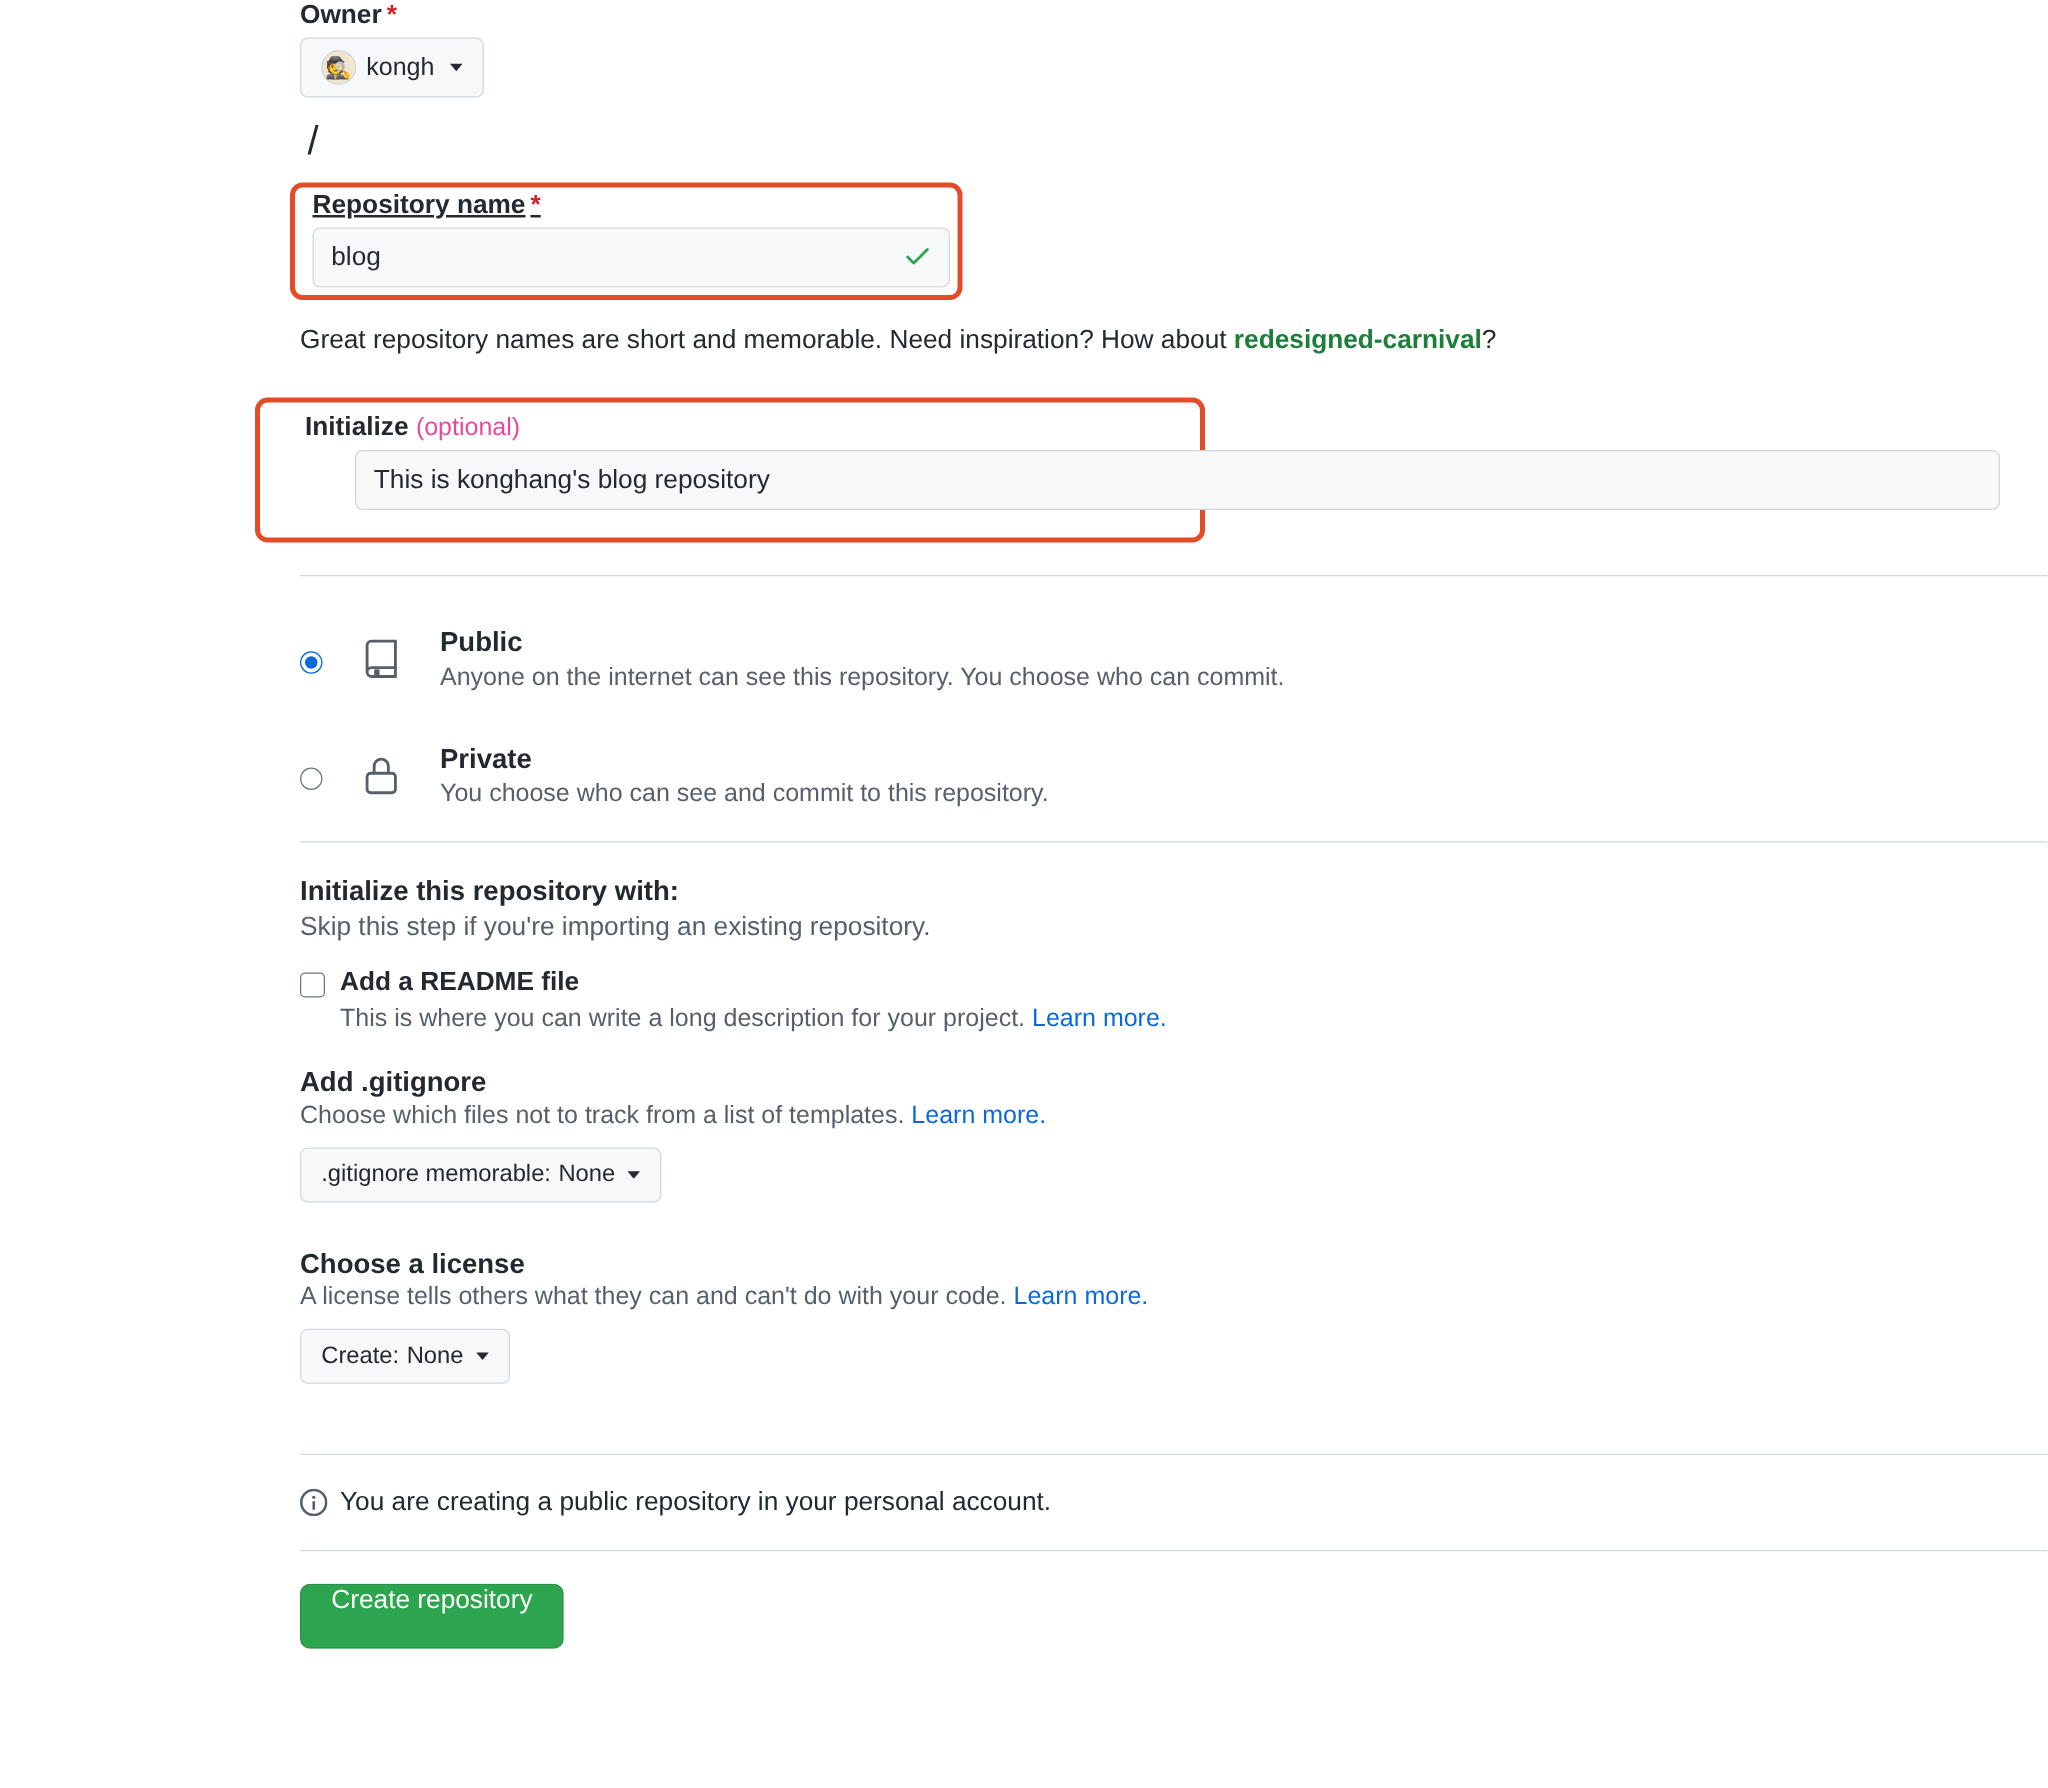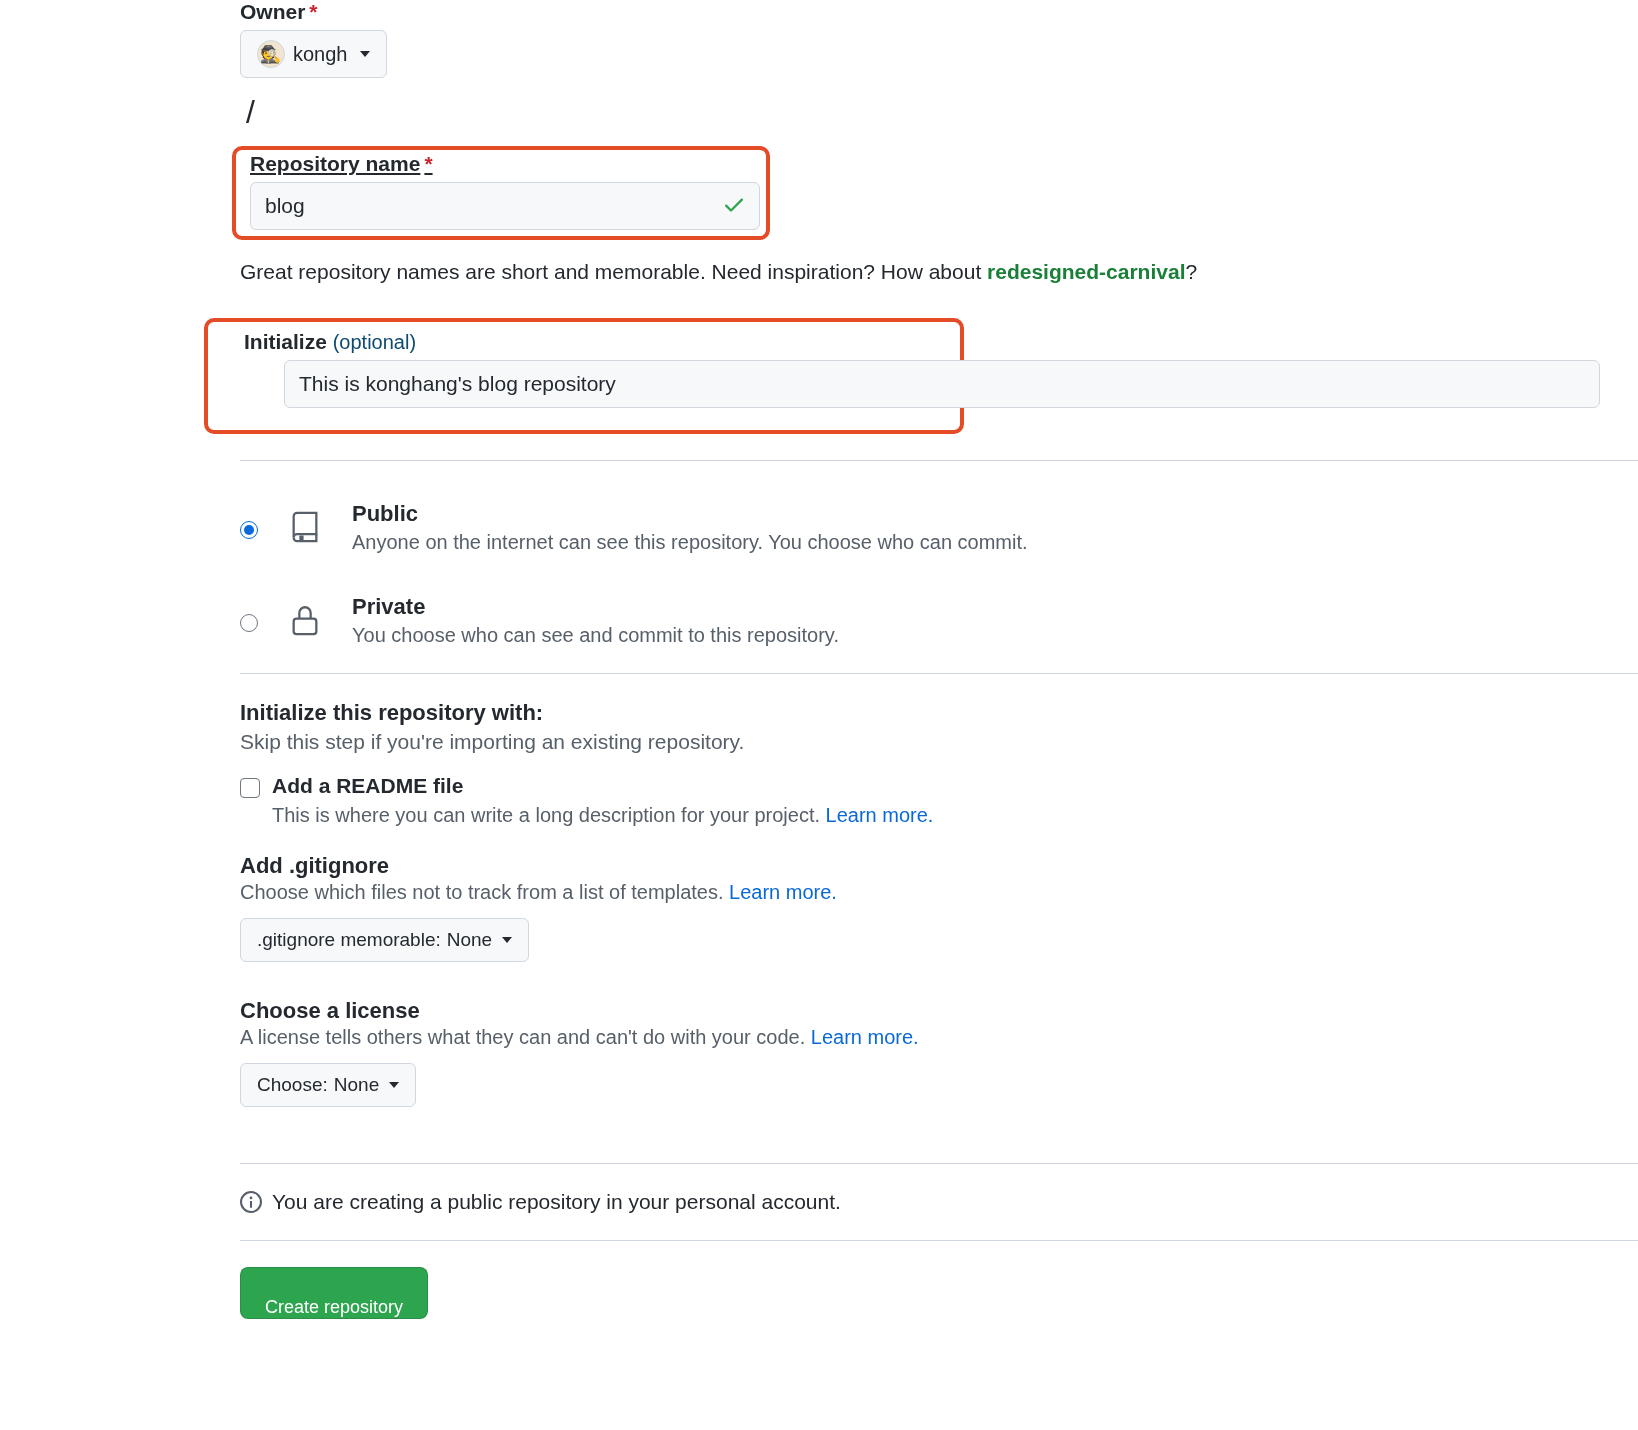--- a/index.html
+++ b/index.html
@@ -28,21 +28,21 @@
     color: #24292f;
     display: inline-block;
     margin-bottom: 6px;
   }
   .req {
     color: #cf222e;
     font-weight: 600;
     margin-left: 4px;
   }
   .optional {
-    color: #0c4a6e;
+    color: #ec4899;
     font-weight: 400;
     font-size: 20px;
   }
   .owner-btn {
     display: inline-flex;
     align-items: center;
     gap: 8px;
     height: 48px;
     padding: 0 16px;
     border: 1px solid #d0d7de;
@@ -257,27 +257,27 @@
     color: #24292f;
     margin: 14px 0;
   }
   .info-icon {
     width: 22px;
     height: 22px;
     color: #57606a;
   }
   .primary-btn {
     display: inline-flex;
-    align-items: flex-end;
+    align-items: flex-start;
     justify-content: center;
     height: 52px;
     padding: 0 24px;
     background: #2da44e;
     color: #fff;
-    font-size: 18px;
+    font-size: 21px;
     font-weight: 500;
     border: 1px solid rgba(27,31,36,.15);
     border-radius: 8px;
     cursor: pointer;
   }
   .desc-group { margin-top: 0; }
   .desc-input-wrap { width: 1356px; padding-left: 40px; }
   .top-row { margin-top: 0; }
   .col { display: flex; flex-direction: column; }
   .repo-col { margin-left: 8px; text-decoration: underline; }
@@ -391,21 +391,21 @@
       <span class="select-strong">None</span>
     <span class="caret"></span>
   </button>
 
   
   <div class="subheading">Choose a license</div>
   <div class="subdesc">
     <span>A license tells others what they can and can't do with your code. </span><span class="link">Learn more.</span>
   </div>
   <button class="select-btn">
-    <span>Choose: </span>
+    <span>Create: </span>
       <span class="select-strong">None</span>
     <span class="caret"></span>
   </button>
 
   <hr class="divider">
 
   <div class="info-row">
     <span class="info-icon">
       <svg viewBox="0 0 16 16" width="22" height="22" fill="currentColor">
           <path d="M8 0a8 8 0 100 16A8 8 0 008 0zm0 1.5a6.5 6.5 0 110 13 6.5 6.5 0 010-13zM8 4a1 1 0 100 2 1 1 0 000-2zm.75 3.25h-1.5v5h1.5v-5z"></path>

